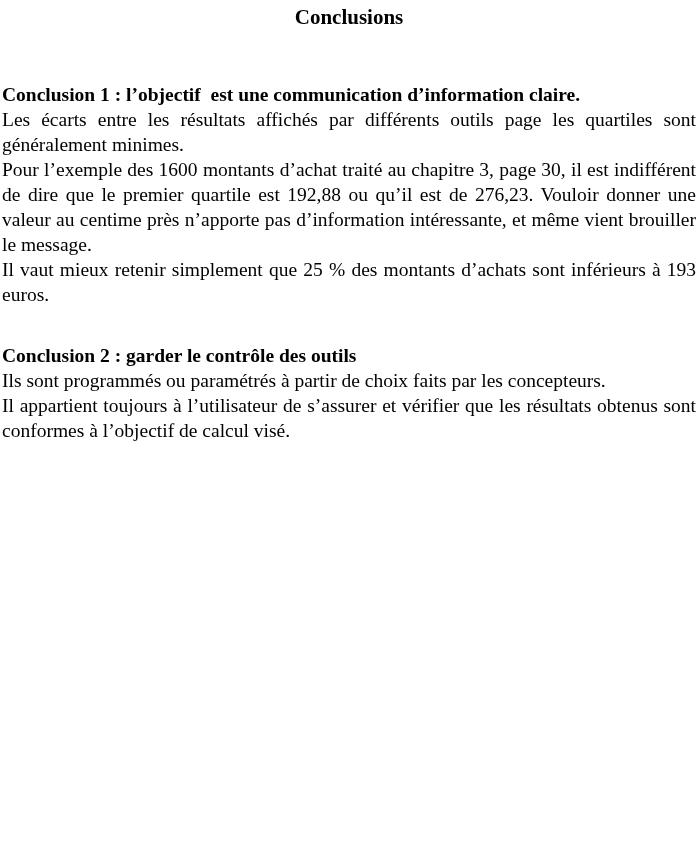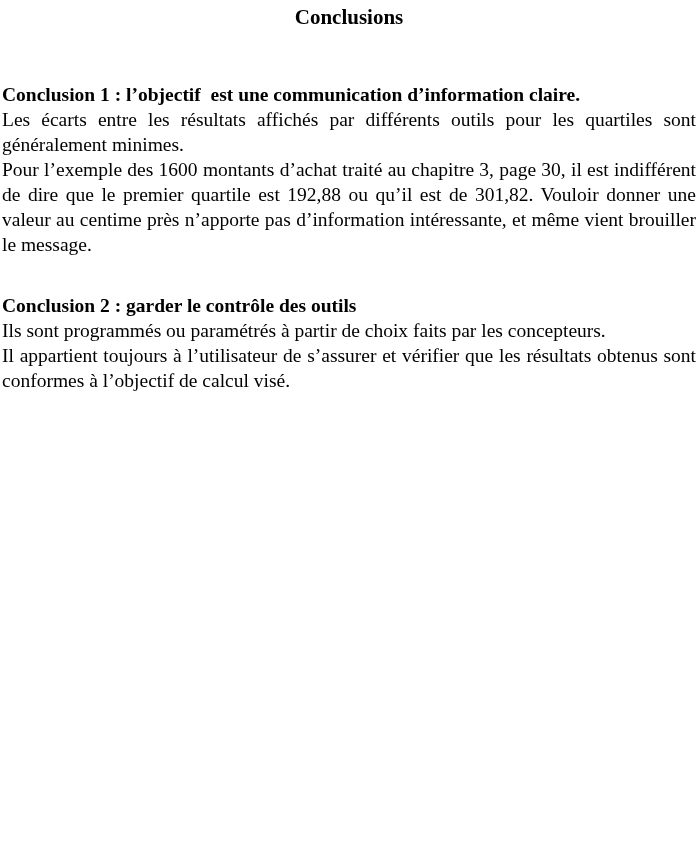--- a/index.html
+++ b/index.html
@@ -44,25 +44,26 @@
 </style>
 </head>
 <body>
 
 <div class="page">
 
   <div class="doc-title">Conclusions</div>
 
   <div class="heading s1-heading">Conclusion 1 : l’objectif  est une communication d’information claire.</div>
 
-  <p class="mt19">Les écarts entre les résultats affichés par différents outils pour les quartiles sont généralement minimes.</p>
+  <p class="mt19">Les écarts entre les résultats affichés par différents outils page les quartiles sont généralement minimes.</p>
 
 
-  <p class="mt25">Pour l’exemple des 1600 montants d’achat traité au chapitre 3, page 30, il est indifférent de dire que le premier quartile est 192,88 ou qu’il est de 301,82. Vouloir donner une valeur au centime près n’apporte pas d’information intéressante, et même vient brouiller le message.</p>
+  <p class="mt25">Pour l’exemple des 1600 montants d’achat traité au chapitre 3, page 30, il est indifférent de dire que le premier quartile est 192,88 ou qu’il est de 276,23. Vouloir donner une valeur au centime près n’apporte pas d’information intéressante, et même vient brouiller le message.</p>
 
+  <p class="mt25">Il vaut mieux retenir simplement que 25 % des montants d’achats sont inférieurs à 193 euros.</p>
 
 
   <div class="heading s2-heading">Conclusion 2 : garder le contrôle des outils</div>
 
 
   <p class="mt25">Ils sont programmés ou paramétrés à partir de choix faits par les concepteurs.</p>
 
   <p class="mt25">Il appartient toujours à l’utilisateur de s’assurer et vérifier que les résultats obtenus sont conformes à l’objectif  de calcul visé.</p>
 
 </div>

